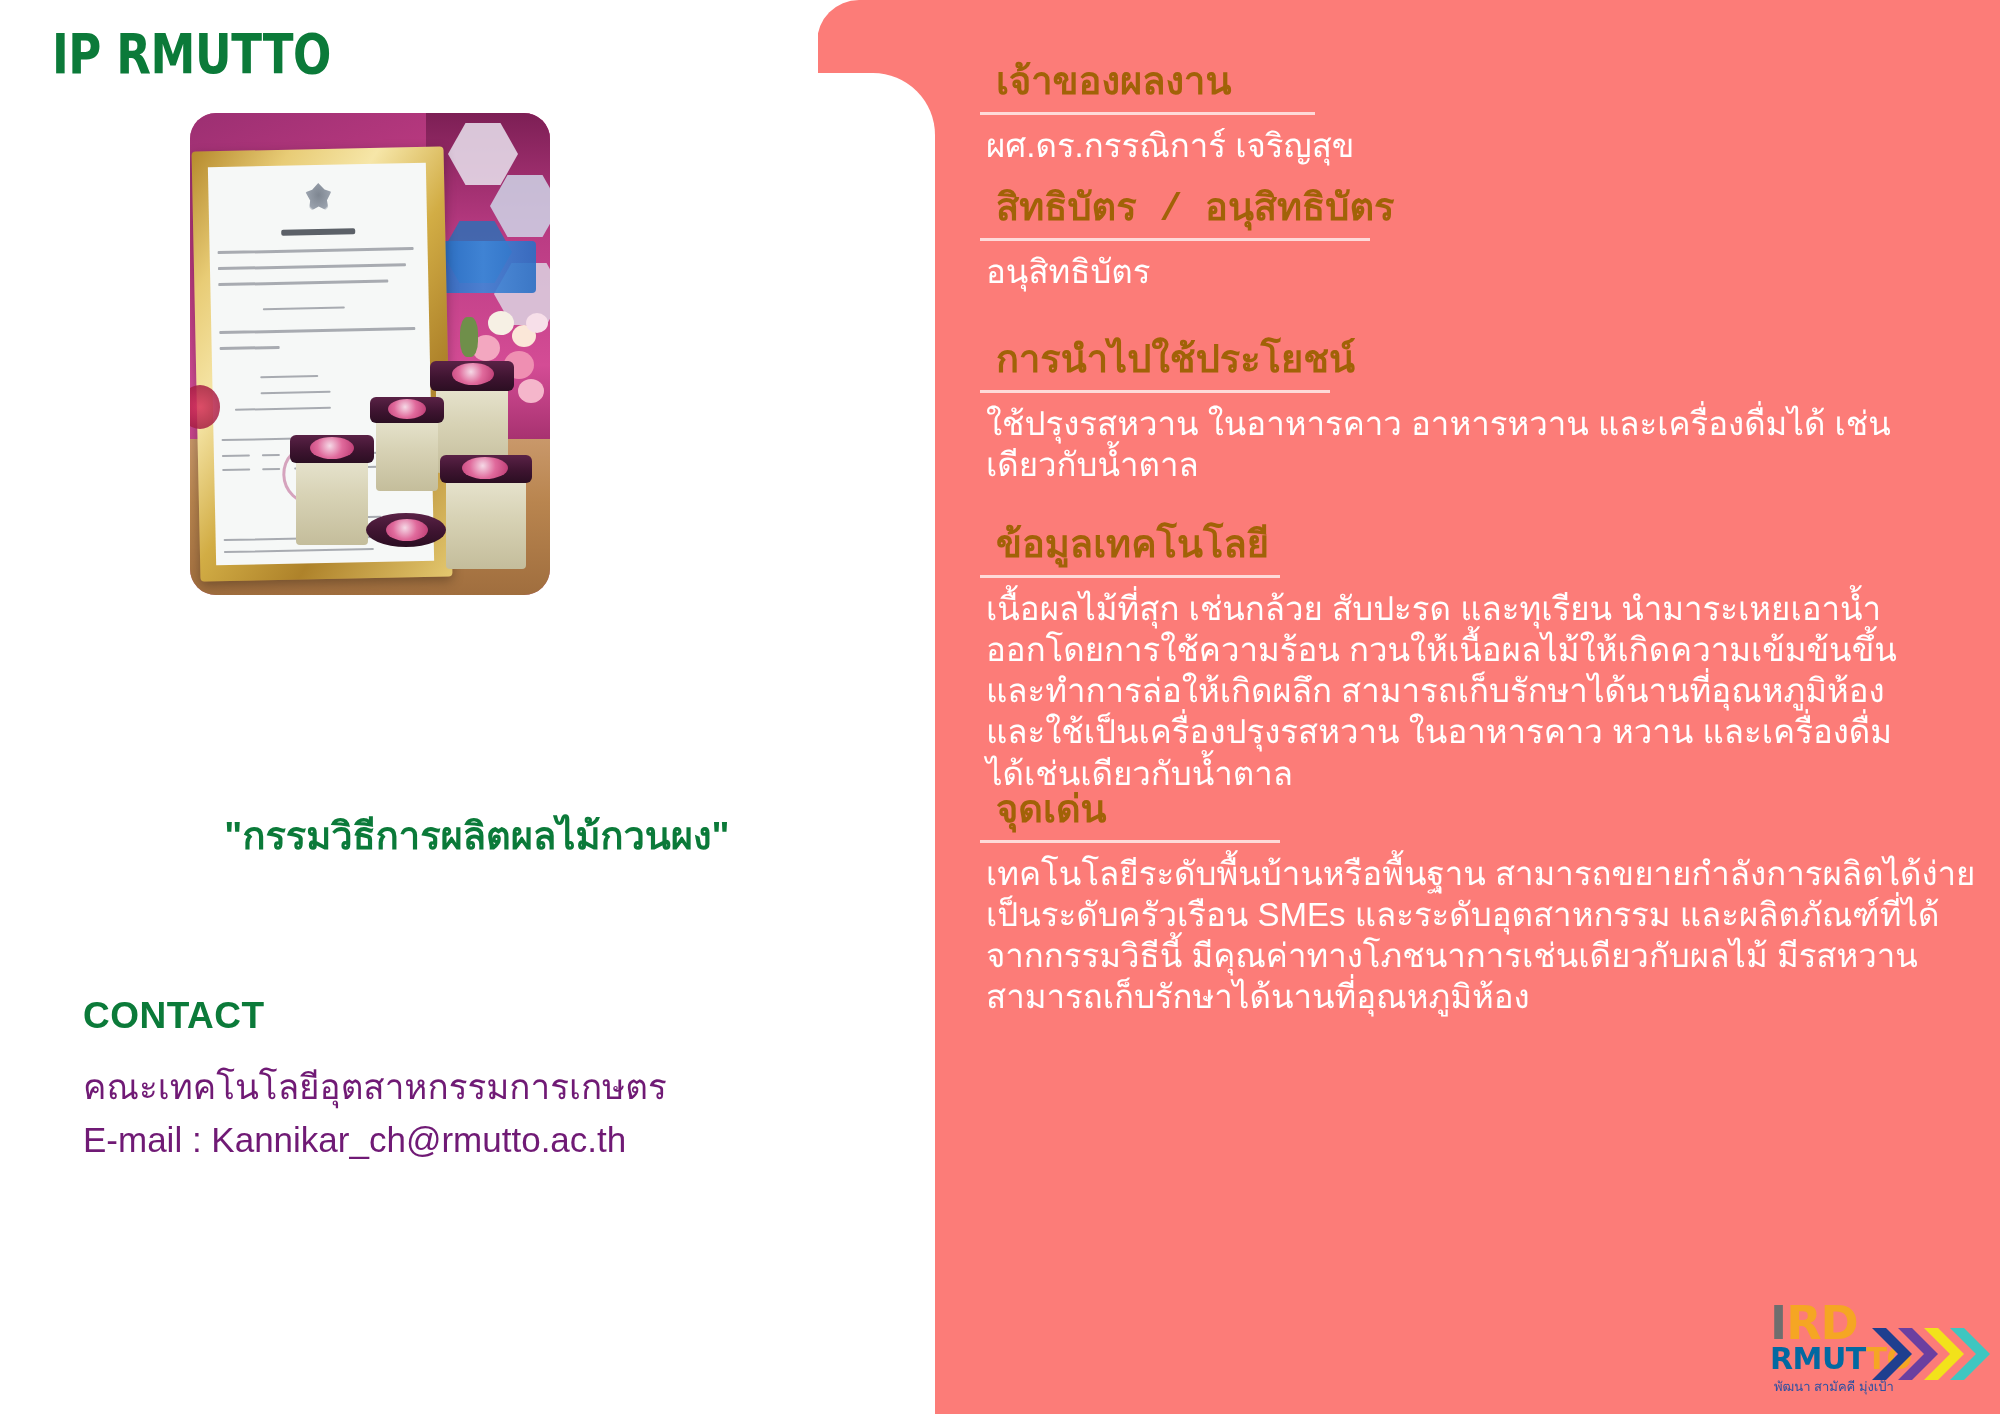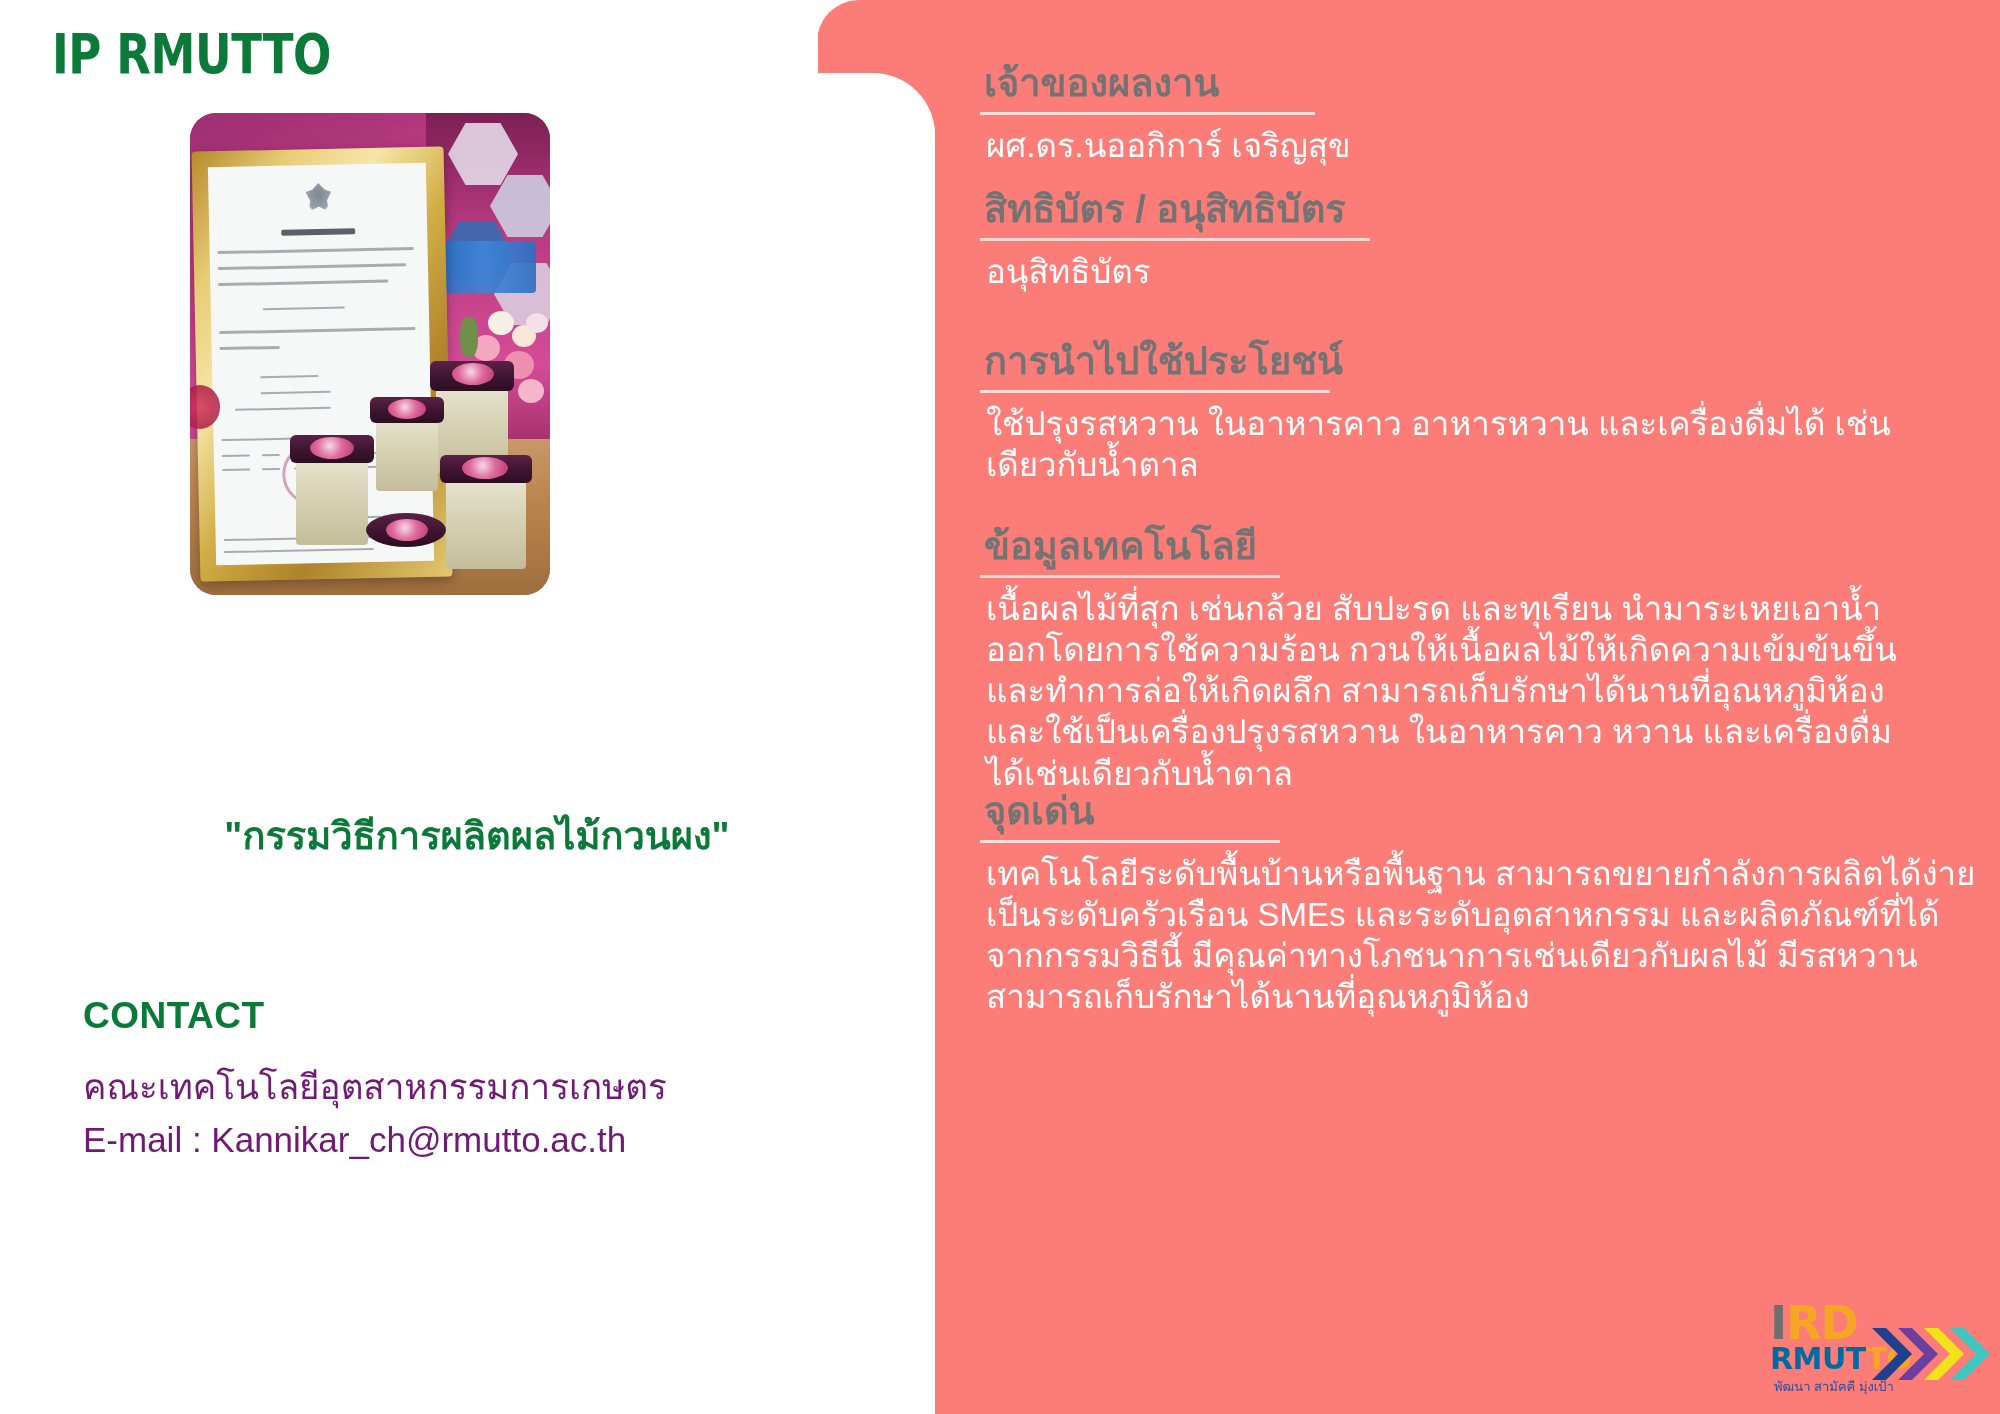--- a/index.html
+++ b/index.html
@@ -156,23 +156,24 @@
   
   #right-col{
     position:absolute;
     left:980px; top:0; width:1020px; height:1414px;
     z-index:3;
   }
   .sec{position:absolute; width:935px;}
   .sec h2{
     font-size:38px;
     font-weight:bold;
-    color:#737373;
+    color:#a16207;
     line-height:1.15;
-    margin:0 0 6px 4px;
+    margin:0 0 6px 16px;
+    font-family:Liberation Mono, monospace;
   }
   .rule{
     height:3px; background:rgba(255,255,255,.72); border:0;
     margin:0 0 10px 0;
   }
   .rule.short{width:300px;}
   .body{
     font-size:33px;
     line-height:1.25;
     color:#ffffff;
@@ -301,21 +302,21 @@
     <div>คณะเทคโนโลยีอุตสาหกรรมการเกษตร</div>
     <div>E-mail : Kannikar_ch@rmutto.ac.th</div>
   </div>
 </div>
 
 <div id="right-col">
 
   <div class="sec" style="top:62px;">
     <h2>เจ้าของผลงาน</h2>
     <hr class="rule" style="width:335px;">
-    <div class="body">ผศ.ดร.นออกิการ์ เจริญสุข</div>
+    <div class="body">ผศ.ดร.กรรณิการ์ เจริญสุข</div>
   </div>
 
   <div class="sec" style="top:340px;">
     <h2>การนำไปใช้ประโยชน์</h2>
     <hr class="rule" style="width:350px;">
     <div class="body" style="width:905px;">ใช้ปรุงรสหวาน ในอาหารคาว อาหารหวาน และเครื่องดื่มได้ เช่นเดียวกับน้ำตาล</div>
   </div>
 
   <div class="sec" style="top:188px;">
     <h2>สิทธิบัตร / อนุสิทธิบัตร</h2>

